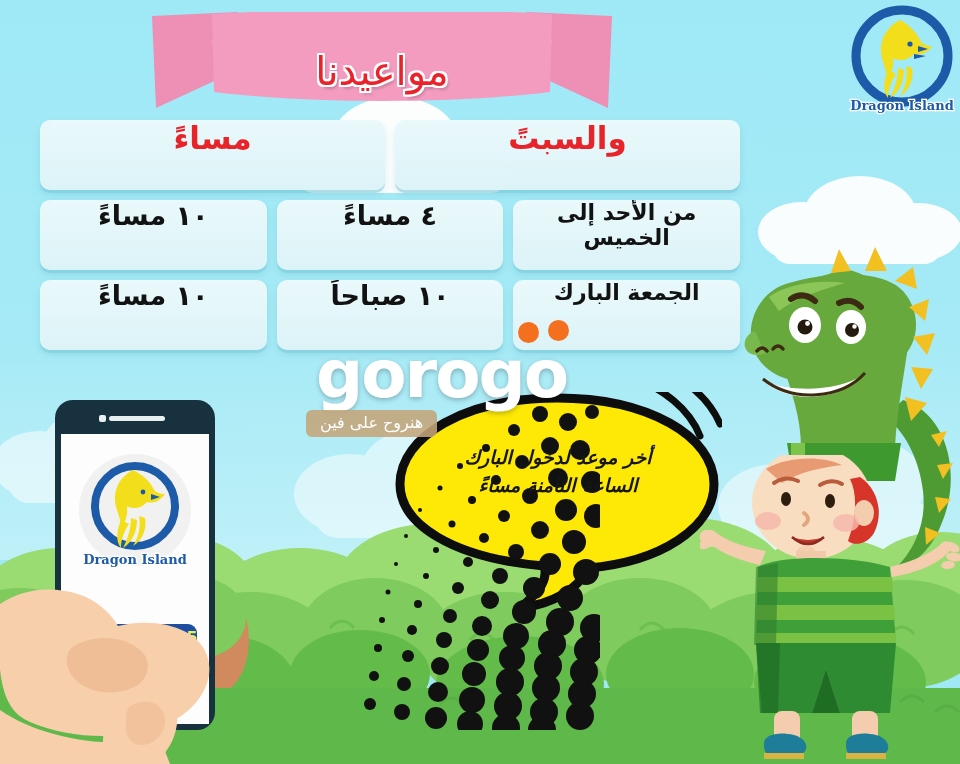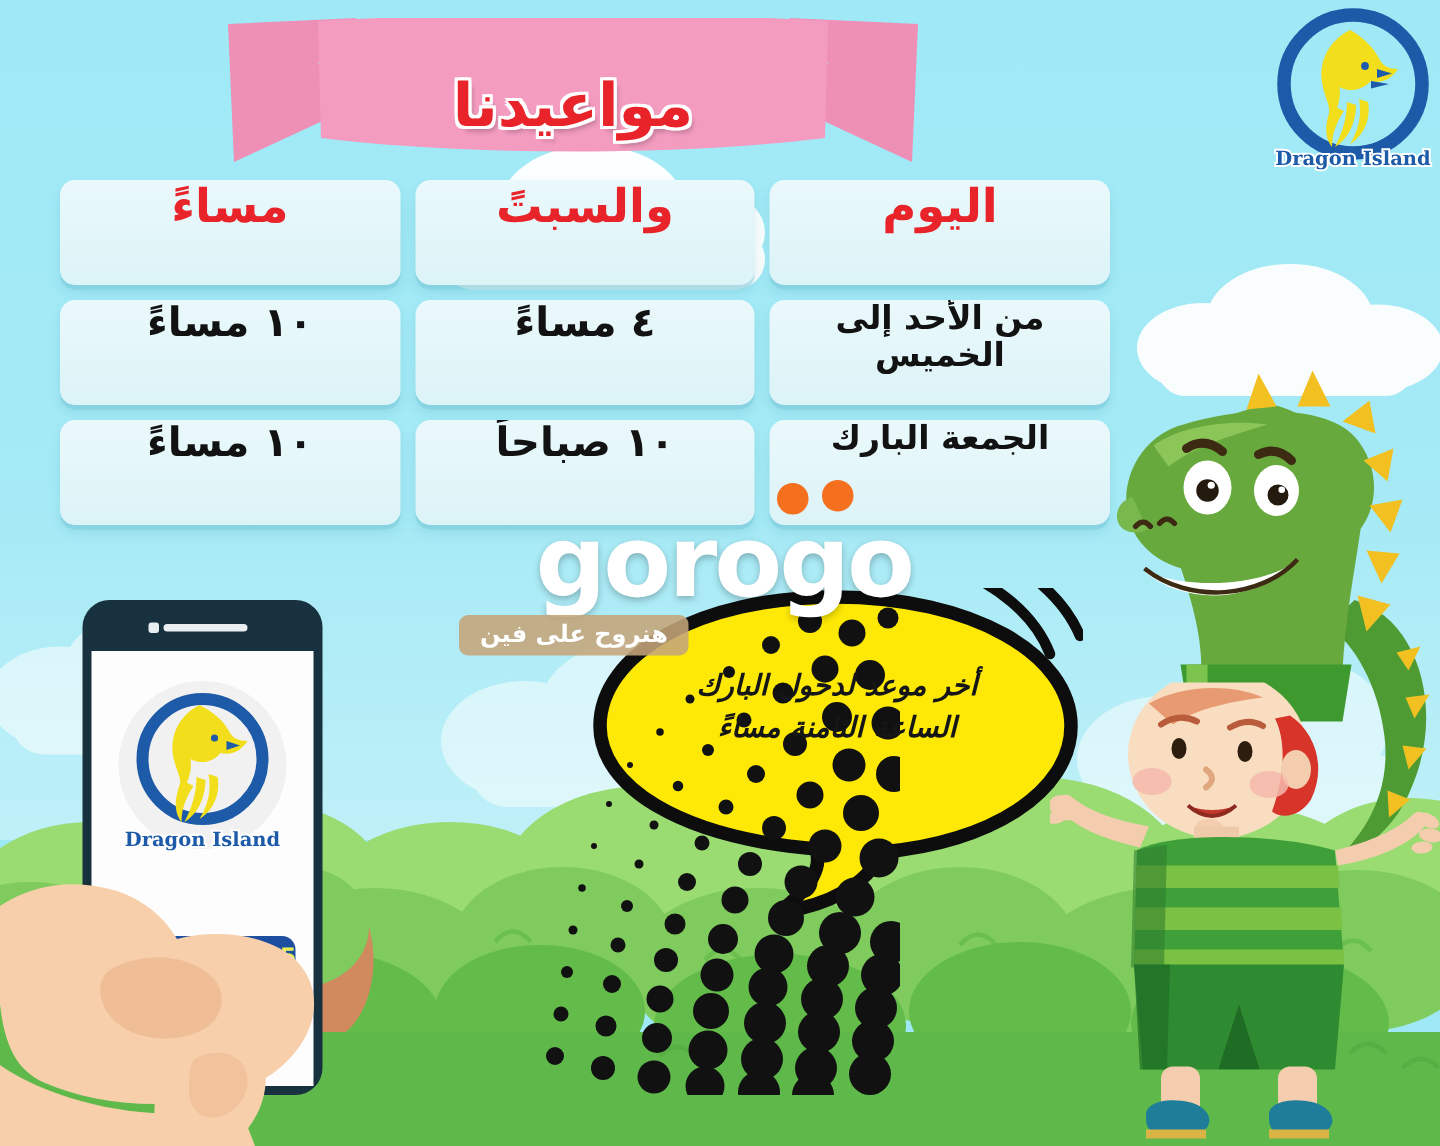--- a/index.html
+++ b/index.html
@@ -20,21 +20,21 @@
   
   .halftone { position:absolute; pointer-events:none; }
 
   
   .banner-wrap { position:absolute; left:152px; top:12px; width:460px; height:100px; }
   .banner-shape {
     position:absolute; left:0; top:0; width:460px; height:100px;
   }
   .banner-title {
     position:absolute; inset:0; display:flex; align-items:center; justify-content:center;
-    color:#E8242A; font-size:40px; font-weight:bold;
+    color:#E8242A; font-size:40px; font-weight:normal;
     text-shadow: -2px 0 #fff, 0 -2px #fff, 2px 0 #fff, 0 2px #fff,
                  -2px -2px #fff, 2px -2px #fff, -2px 2px #fff, 2px 2px #fff,
                   3px 4px 3px rgba(0,0,0,.18);
     letter-spacing:1px; direction:rtl; padding-bottom:6px;margin-top:24px;
   }
 
   
   .sched { position:absolute; left:40px; top:120px; width:700px; }
   .sched-row { display:flex; gap:10px; margin-bottom:10px; direction:rtl; }
   .cell {
@@ -59,28 +59,28 @@
     line-height:1.45; direction:rtl; z-index:4;font-style:italic;
   }
 
   
   .wm { position:absolute; left:302px; top:330px; width:340px; height:120px; z-index:9; }
   .wm-main {
     font-size:66px; font-weight:bold; color:#FFFFFF; letter-spacing:-2px;
     font-family:"DejaVu Sans","Liberation Sans",sans-serif;
     direction:ltr; text-align:left; line-height:1;
     text-shadow:0 2px 5px rgba(0,0,0,.25);
-    position:absolute; left:14px; top:12px;margin-left:41px;
+    position:absolute; left:14px; top:12px;
   }
   .wm-dot { position:absolute; width:21px; height:21px; border-radius:50%; background:#F4701F; }
   .wm-tag {
     position:absolute; left:4px; top:80px;
     background:rgba(196,165,122,.88); color:#FFFFFF;
     font-size:16px; padding:3px 14px 5px; border-radius:6px;
-    direction:rtl; font-weight:700;
+    direction:rtl; font-weight:400;
   }
 
   
   .phone { position:absolute; left:55px; top:400px; width:160px; height:330px; z-index:6; }
   .phone-body { position:absolute; inset:0; background:#18313F; border-radius:18px; }
   .phone-screen { position:absolute; left:6px; top:34px; width:148px; height:290px; background:#FDFDFD; }
   .phone-speaker { position:absolute; left:54px; top:16px; width:56px; height:5px; background:#E9EEF1; border-radius:3px; }
   .phone-cam { position:absolute; left:44px; top:15px; width:7px; height:7px; background:#E9EEF1; border-radius:2px; }
   .phone-num {
     position:absolute; left:12px; top:190px; width:124px; height:26px;
@@ -311,23 +311,20 @@
         <path d="M66 50 l12 2 l-12 3 z"></path>
       </g>
       <text x="54" y="106" text-anchor="middle" font-family="DejaVu Serif, serif" font-size="13" font-weight="bold" fill="#1D5BA8" stroke="#ffffff" stroke-width="2.6" paint-order="stroke">Dragon Island</text>
     </svg>
   </div>
 
   <div class="sched">
 
     <div class="sched-row">
       <div class="cell">
-        <span class="cell-head">اليوم</span>
-      </div>
-      <div class="cell">
         <span class="cell-head">والسبتً</span>
       </div>
       <div class="cell">
         <span class="cell-head">مساءً</span>
       </div>
     </div>
 
     <div class="sched-row">
       <div class="cell">
         <span class="cell-body small">من الأحد إلى الخميس</span>

